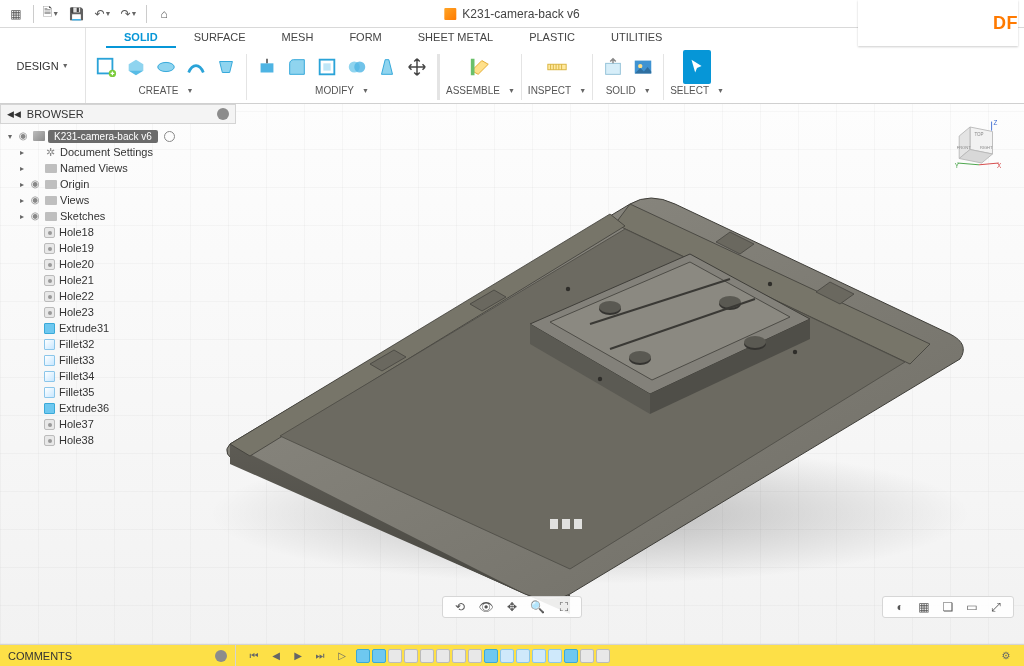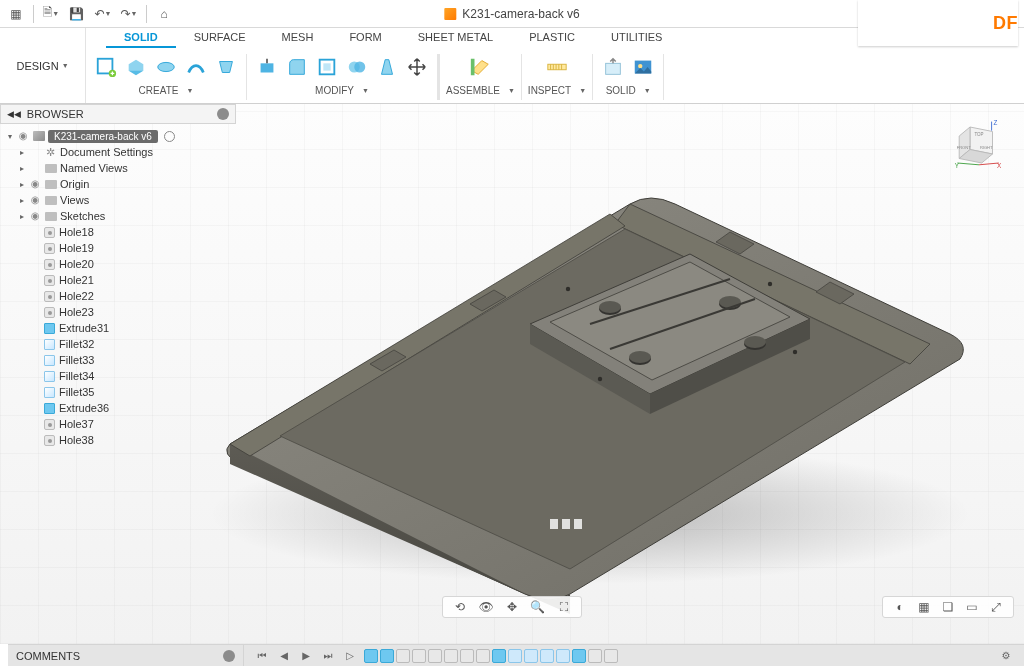--- a/index.html
+++ b/index.html
@@ -62,21 +62,21 @@
   .viewcube { position: absolute; right: 18px; top: 14px; width: 54px; height: 54px; }
   .viewcube svg { width:100%; height:100%; }
 
   
   .navbar { position:absolute; left:50%; transform:translateX(-50%); bottom:26px; height:22px; background:rgba(255,255,255,.9); border:1px solid #d6d6d6; border-radius:3px; display:flex; align-items:center; gap:8px; padding:0 8px; }
   .navbar .nb { width:18px; height:18px; display:flex; align-items:center; justify-content:center; color:#555; font-size:12px; cursor:pointer; }
   .dispbar { position:absolute; right:10px; bottom:26px; height:22px; background:rgba(255,255,255,.9); border:1px solid #d6d6d6; border-radius:3px; display:flex; align-items:center; gap:6px; padding:0 8px; }
   .dispbar .nb { width:18px; height:18px; display:flex; align-items:center; justify-content:center; color:#555; font-size:12px; cursor:pointer; }
 
   
-  .bottom { position:absolute; left:8px; right:0; bottom:0; height:22px; background:#e5e5e5; border-top:1px solid #d4d4d4; display:flex; align-items:center; }
+  .bottom { position:absolute; left:0; right:0; bottom:0; height:22px; background:#fde047; border-top:1px solid #d4d4d4; display:flex; align-items:center; }
   .comments { width:236px; height:100%; border-right:1px solid #d4d4d4; display:flex; align-items:center; padding:0 8px; font-size:11px; color:#333; gap:6px; cursor:pointer; }
   .comments .dot { margin-left:auto; width:12px; height:12px; border-radius:50%; background:#8c8c8c; }
   .timeline { flex:1; display:flex; align-items:center; gap:6px; padding:0 10px; }
   .tl-btn { width:16px; height:16px; display:flex; align-items:center; justify-content:center; color:#666; font-size:10px; cursor:pointer; }
   .tl-chips { display:flex; gap:2px; }
   .chip { width:14px; height:14px; border-radius:2px; }
   .c-ext{background:#6ec8f0;border:1px solid #3aa9d8;} .c-hole{background:#e8e8e8;border:1px solid #bbb;} .c-fil{background:#cfe9fb;border:1px solid #8bc6ea;}
 
   .lvl1{padding-left:16px;} .lvl2{padding-left:30px;}
 </style>
@@ -254,20 +254,33 @@
               </svg>
             </div>
         </div>
         <div class="group-label">
             <span>SOLID</span>
             <span class="caret">▼</span>
           </div>
       </div>
       <div class="group-sep"></div>
 
+      <div class="group">
+        <div class="tool-row">
+          <div class="tool" style="background:#0696d7;border-radius:2px;">
+              <svg viewBox="0 0 24 24">
+                <path d="M6 4l4 14 2-5 5-2z" fill="#fff"></path>
+              </svg>
+            </div>
+        </div>
+        <div class="group-label">
+            <span>SELECT</span>
+            <span class="caret">▼</span>
+          </div>
+      </div>
 
     </div>
   </div>
 </div>
 
 <div class="canvas">
 
   <div class="model-wrap">
     
     <svg viewBox="0 0 800 500">

